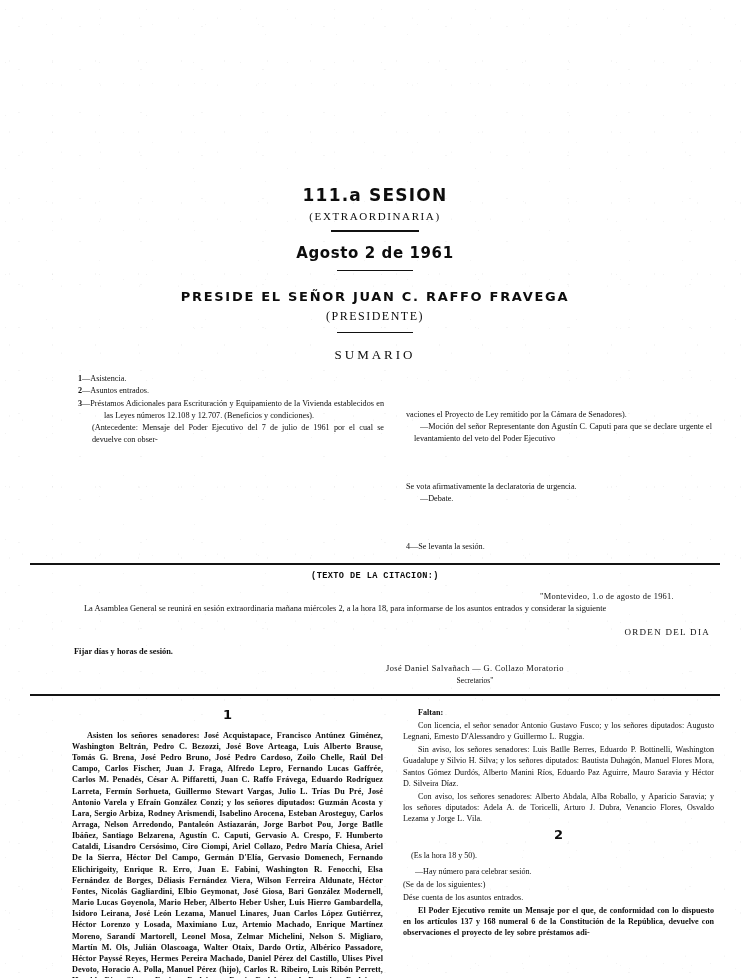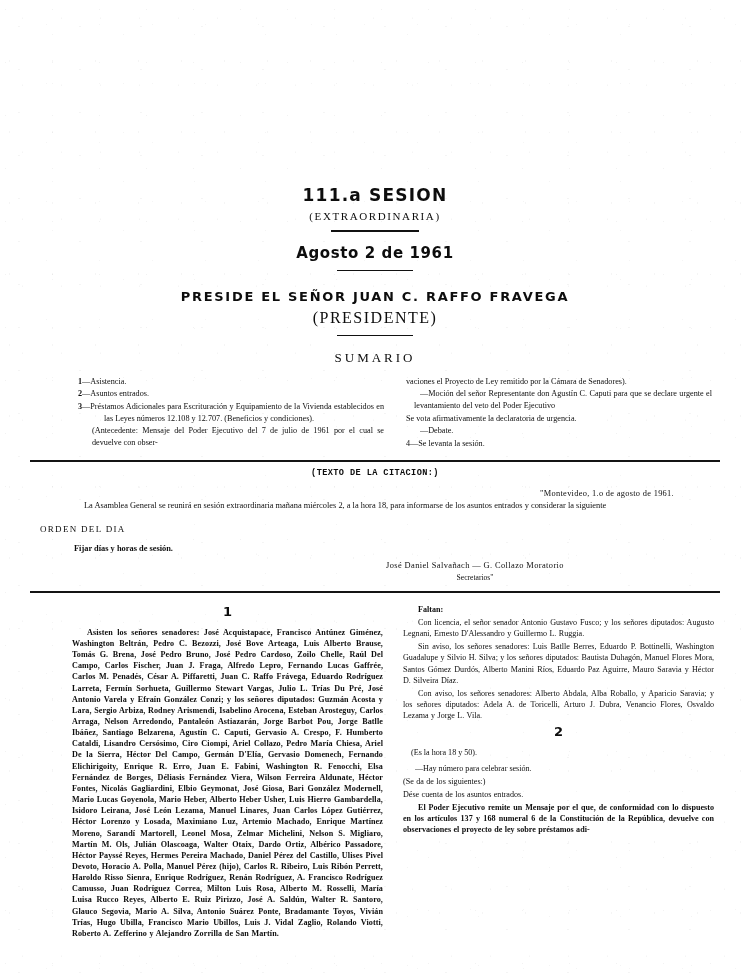--- a/index.html
+++ b/index.html
@@ -55,21 +55,21 @@
   }
   .preside {
     font-family: "DejaVu Sans", "Liberation Sans", sans-serif;
     font-weight: bold;
     font-size: 13px;
     letter-spacing: 1.7px;
     margin-top: 18px;
   }
   .preside-role {
     font-family: "Liberation Serif", serif;
-    font-size: 16px;
+    font-size: 12px;
     letter-spacing: 1.5px;
     margin-top: 5px;
   }
   .sumario {
     font-family: "Liberation Serif", serif;
     font-size: 13px;
     letter-spacing: 3px;
     margin-top: 14px;
   }
 
@@ -92,21 +92,21 @@
   .sum-cont {
     padding-left: 14px;
     text-indent: 0;
     margin-bottom: 1px;
   }
   .sum-sub {
     padding-left: 8px;
     text-indent: 6px;
     margin-bottom: 1px;
   }
-  .sum-plain { margin-bottom: 1px; }
+  .sum-plain { margin-bottom: 1px; margin-top: 36px; }
 
   
   .rule-full {
     height: 2px;
     background: #141414;
     margin: 9px 30px 0 30px;
   }
   .rule-full.b { margin-top: 8px; }
 
   
@@ -127,21 +127,21 @@
     margin-top: 9px;
     padding-right: 36px;
     letter-spacing: 0.3px;
   }
   .cit-body {
     text-align: justify;
     text-indent: 26px;
     padding: 0 6px 0 18px;
   }
   .orden {
-    text-align: left;
+    text-align: right;
     margin-top: 11px;
     letter-spacing: 1.3px;
     font-size: 9px;
   }
   .fijar {
     margin-top: 7px;
     padding-left: 34px;
     font-weight: bold;
   }
   .signers {

